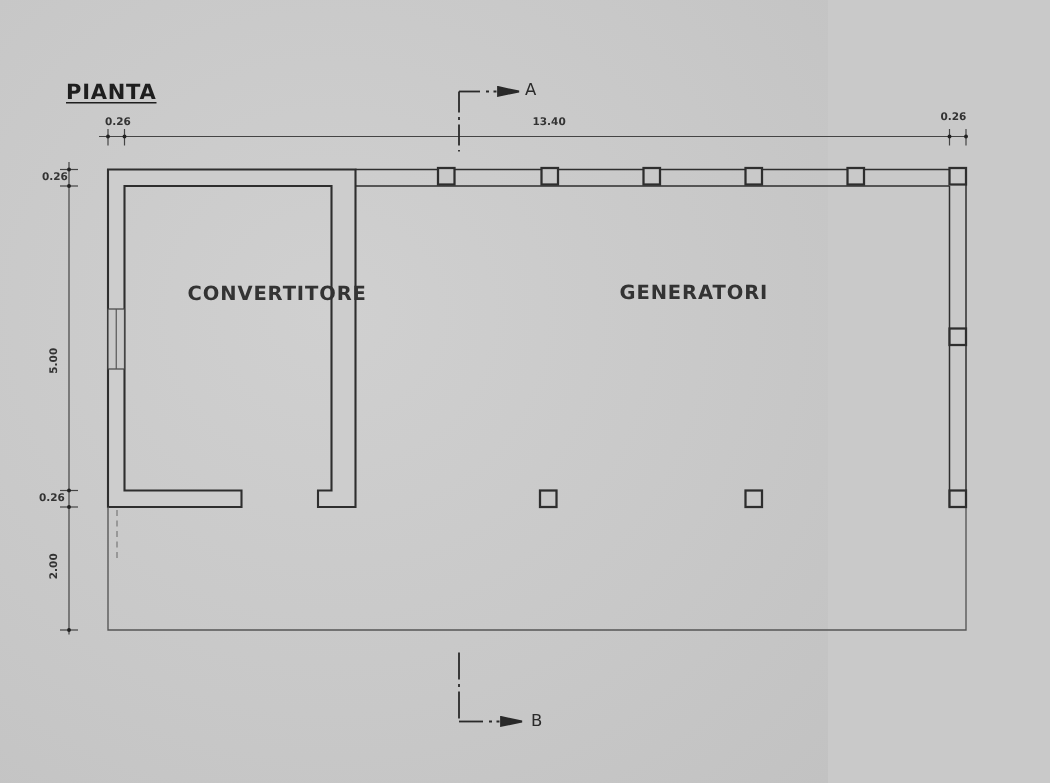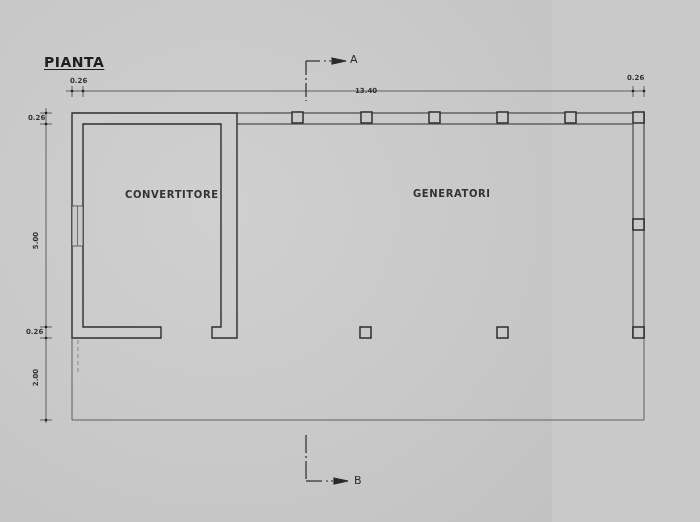--- a/index.html
+++ b/index.html
@@ -16,21 +16,21 @@
     .lbl {
       position: absolute; color: #2a2a2a; font-family: "DejaVu Sans", sans-serif;
       white-space: nowrap; line-height: 1;
     }
     .title {
       left: 44px; top: 55px; font-size: 14px; font-weight: bold; letter-spacing: 0.5px;
       text-decoration: underline; text-underline-offset: 2px; color: #1e1e1e;
     }
     .dim { font-size: 7px; font-weight: bold; color: #333; }
     .vdim { transform: rotate(-90deg); transform-origin: center; }
-    .room { font-size: 10px; font-weight: bold; letter-spacing: 0.6px; color: #333; }
+    .room { font-size: 13px; font-weight: bold; letter-spacing: 0.6px; color: #333; }
     .sec { font-size: 11px; color: #2a2a2a; }
   </style>
 </head>
 <body>
 
 <div class="sheet">
 
   <svg width="700" height="522" viewBox="0 0 700 522">
     <g stroke="#2e2e2e" fill="none" stroke-width="1.4">
 
@@ -110,21 +110,21 @@
         <polygon points="334,478 348,481 334,484" fill="#2a2a2a"></polygon>
       </g>
 
       <line x1="78" y1="340" x2="78" y2="372" stroke="#777" stroke-width="0.8" stroke-dasharray="4,3"></line>
     </g>
   </svg>
 
   <div class="lbl title">PIANTA</div>
 
   <div class="lbl dim" style="left:70px; top:78px;">0.26</div>
-  <div class="lbl dim" style="left:355px; top:88px;">13.40</div>
+  <div class="lbl dim" style="left:355px; top:78px;">13.40</div>
   <div class="lbl dim" style="left:627px; top:75px;">0.26</div>
 
   <div class="lbl dim" style="left:28px; top:115px;">0.26</div>
   <div class="lbl dim vdim" style="left:28px; top:237px;">5.00</div>
   <div class="lbl dim" style="left:26px; top:329px;">0.26</div>
   <div class="lbl dim vdim" style="left:28px; top:374px;">2.00</div>
 
   <div class="lbl room" style="left:125px; top:190px;">CONVERTITORE</div>
   <div class="lbl room" style="left:413px; top:189px;">GENERATORI</div>
 

